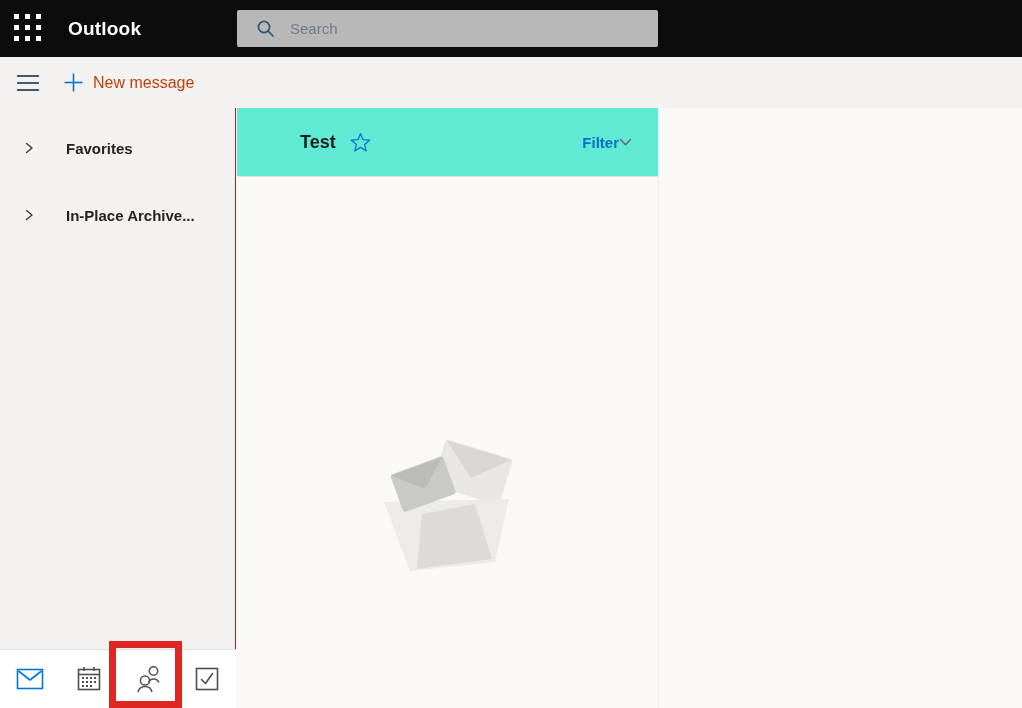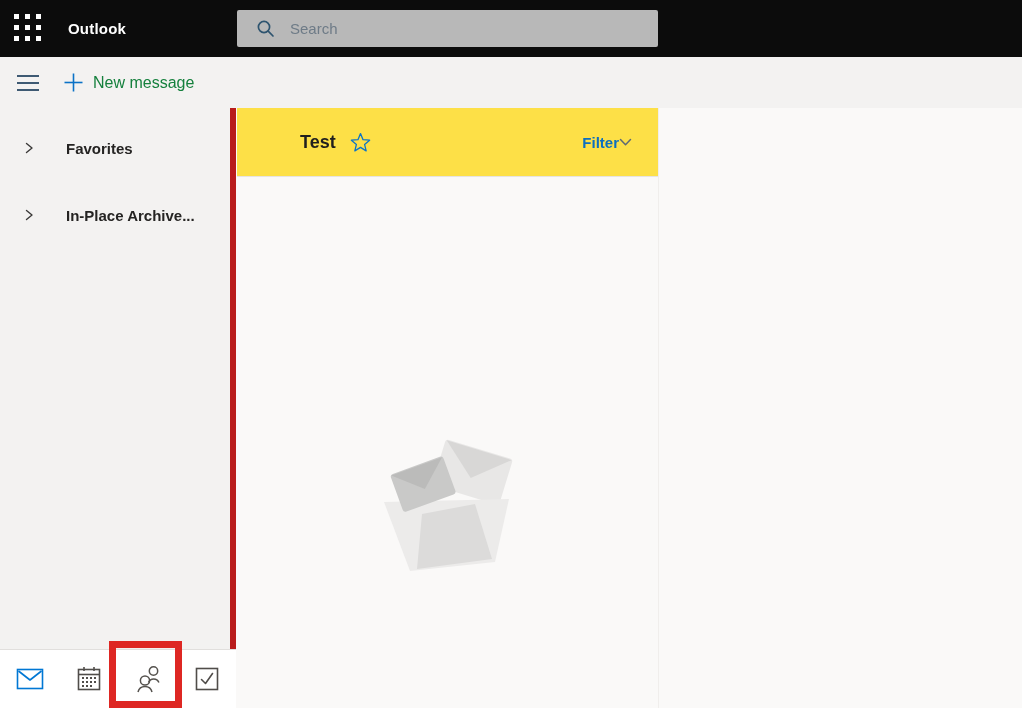--- a/index.html
+++ b/index.html
@@ -6,58 +6,58 @@
   body{font-family:"Liberation Sans",sans-serif;}
   #app{position:relative;width:1022px;height:708px;overflow:hidden;background:#faf9f8;}
 
   
   .topbar{position:absolute;left:0;top:0;width:1022px;height:57px;background:#0c0c0c;}
   .waffle{position:absolute;left:14px;top:14px;width:30px;height:30px;display:grid;
           grid-template-columns:repeat(3,5px);grid-template-rows:repeat(3,5px);gap:6px;
           background:none;border:none;cursor:pointer;padding:0;}
   .waffle span{width:5px;height:5px;background:#ffffff;display:block;}
   .brand{position:absolute;left:68px;top:0;height:57px;display:flex;align-items:center;
-         color:#ffffff;font-size:15px;font-weight:700;letter-spacing:.2px;}
+         color:#ffffff;font-size:19px;font-weight:700;letter-spacing:.2px;}
   .searchbox{position:absolute;left:237px;top:10px;width:421px;height:37px;background:#b8b8b8;
              border-radius:2px;display:flex;align-items:center;}
   .searchbox svg{margin-left:19px;flex:0 0 auto;}
   .searchbox input{flex:1;border:none;background:transparent;outline:none;margin-left:13px;
                    font-size:15px;color:#2b3640;font-family:Liberation Sans, sans-serif;}
   .searchbox input::placeholder{color:#6e7b87;opacity:1;}
 
   
   .toolbar{position:absolute;left:0;top:57px;width:1022px;height:51px;background:#f3f2f1;}
   .hamburger{position:absolute;left:17px;top:0;height:51px;width:24px;display:flex;flex-direction:column;
              justify-content:center;gap:5px;background:none;border:none;cursor:pointer;padding:0;}
   .hamburger span{display:block;width:22px;height:2px;background:#3e5a73;}
   .new-message{position:absolute;left:63px;top:0;height:51px;display:flex;align-items:center;gap:9px;
-               background:none;border:none;cursor:pointer;padding:0;color:#15803d;font-size:16px;
+               background:none;border:none;cursor:pointer;padding:0;color:#c2410c;font-size:16px;
                font-family:"Liberation Sans",sans-serif;}
 
   
   .sidebar-col{position:absolute;left:0;top:108px;width:236px;height:600px;background:#f3f2f1;
-               border-right:6px solid #b91c1c;box-sizing:border-box;}
+               border-right:1px solid #b91c1c;box-sizing:border-box;}
   .fld-list{padding-top:22px;}
   .fld-item{height:36px;margin-bottom:31px;display:flex;align-items:center;padding-left:22px;cursor:pointer;}
   .fld-item .chev{width:14px;height:14px;flex:0 0 auto;}
   .fld-item .lbl{margin-left:30px;font-size:15px;font-weight:700;color:#252423;}
 
   
   .footer{position:absolute;left:0;top:649px;width:236px;height:59px;background:#ffffff;
           border-top:1px solid #e1dfdd;box-sizing:border-box;display:flex;align-items:center;
           justify-content:space-around;}
   .footer button{background:none;border:none;cursor:pointer;padding:2px;line-height:0;}
 
   
   .redbox{position:absolute;left:109px;top:641px;width:73px;height:67px;
           border:7px solid #de2723;box-sizing:border-box;z-index:9;pointer-events:none;}
 
   
   .list-panel{position:absolute;left:237px;top:108px;width:421px;height:600px;background:#faf9f8;}
-  .list-header{height:69px;background:#fde047;border-bottom:1px solid #e6e4e2;box-sizing:border-box;
+  .list-header{height:69px;background:#5eead4;border-bottom:1px solid #e6e4e2;box-sizing:border-box;
                display:flex;align-items:center;}
   .list-title{margin-left:63px;font-size:18px;font-weight:700;color:#201f1e;}
   .fav-star{margin-left:14px;background:none;border:none;cursor:pointer;padding:0;line-height:0;}
   .filter-btn{margin-left:auto;margin-right:26px;background:none;border:none;cursor:pointer;padding:0;
               display:flex;align-items:center;gap:0;color:#0c6fc0;font-size:15px;font-weight:700;
               font-family:"Liberation Sans",sans-serif;}
   .empty-illustration{position:absolute;left:147px;top:329px;width:128px;height:134px;}
 
   
   .reading-pane{position:absolute;left:658px;top:108px;width:364px;height:600px;background:#faf9f8;

